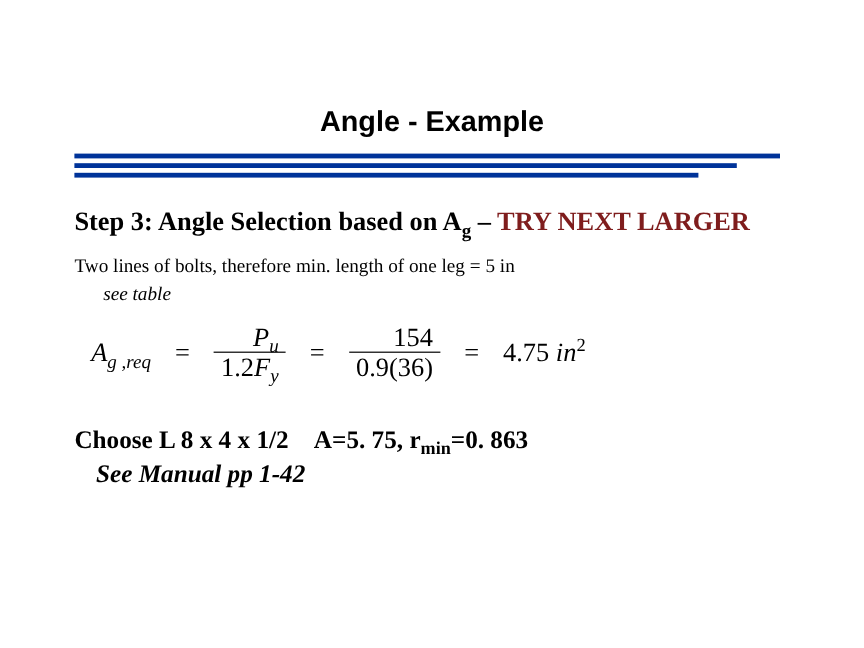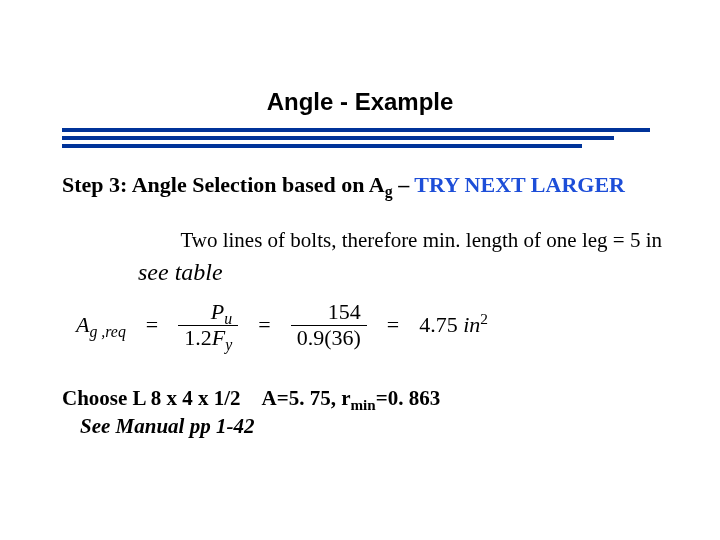--- a/index.html
+++ b/index.html
@@ -45,38 +45,37 @@
     top: 170px;
     left: 62px;
     width: 600px;
     font-size: 22px;
     line-height: 1.35;
   }
   .step3 {
     font-weight: bold;
   }
   .try-next {
-    color: #1d4ed8;
+    color: #7f1d1d;
     font-weight: bold;
   }
   .sub {
     font-size: 0.72em;
     vertical-align: sub;
     line-height: 0;
   }
   .two-lines {
-    margin-top: 26px;
-    font-size: 21px;
-    text-align: right;
+    margin-top: 12px;
+    font-size: 16px;
   }
   .see-table {
     margin-top: 2px;
-    margin-left: 76px;
+    margin-left: 24px;
     font-style: italic;
-    font-size: 24px;
+    font-size: 16px;
   }
   
   .eq {
     margin-top: 12px;
     margin-left: 14px;
     font-style: italic;
     font-size: 22px;
     display: flex;
     align-items: center;
     gap: 20px;

